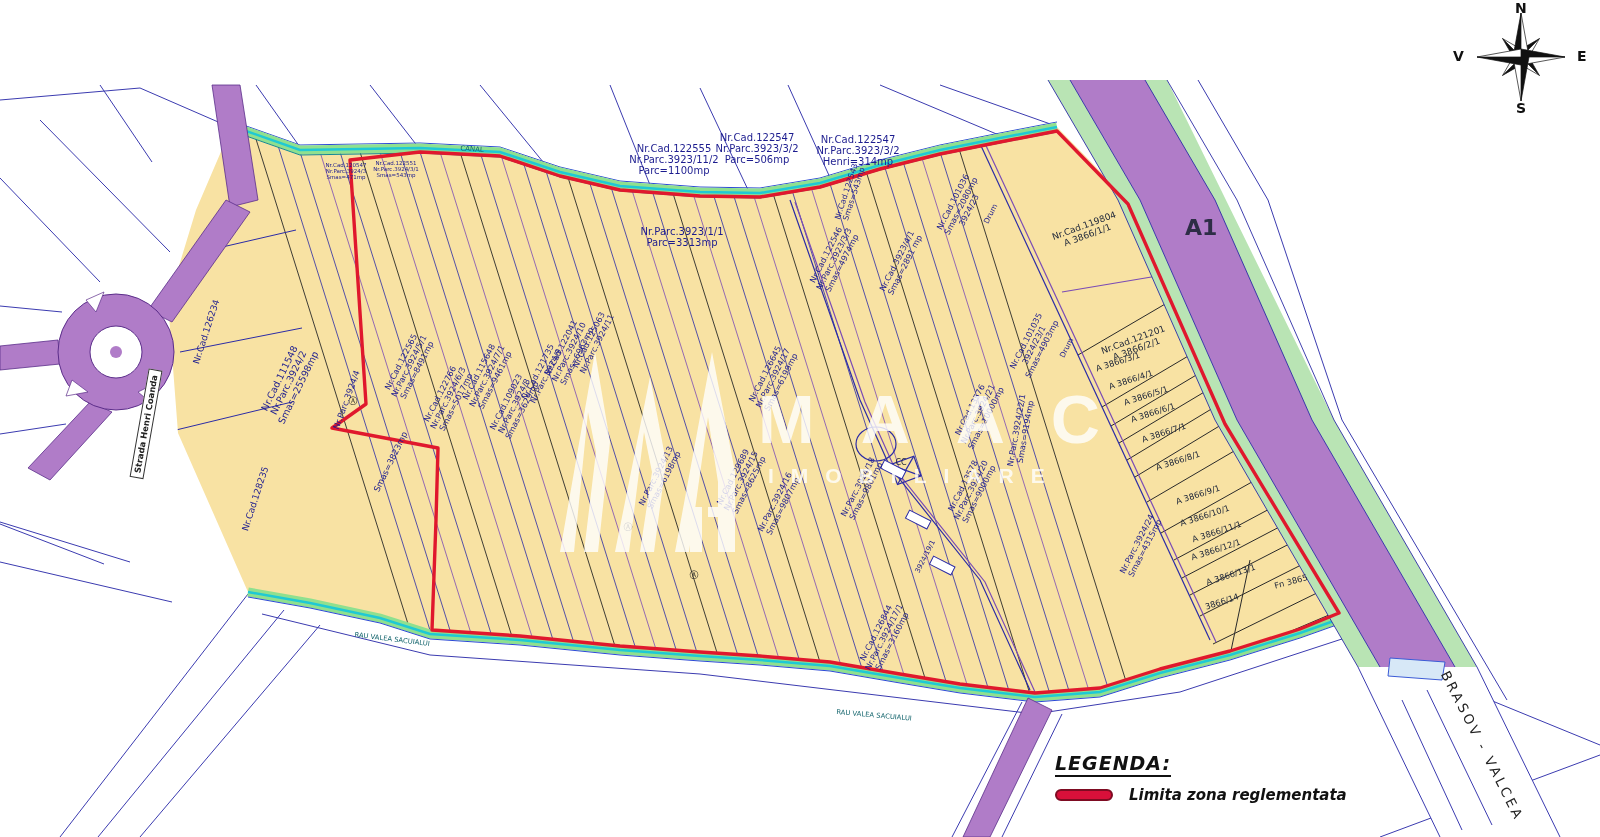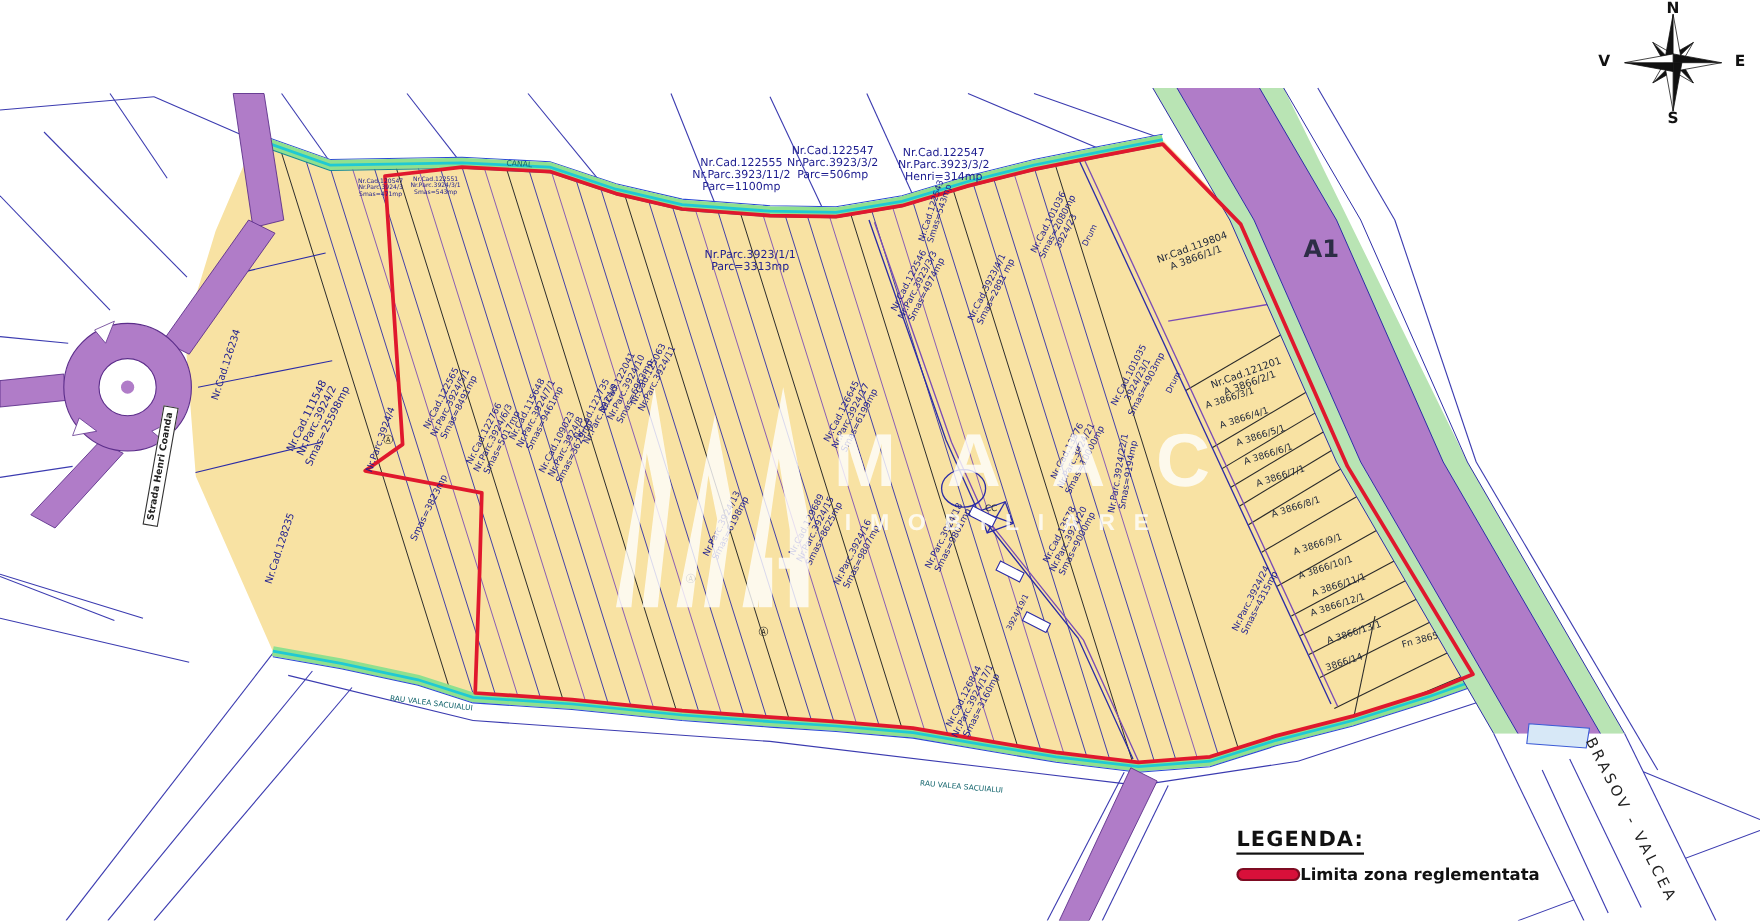--- a/index.html
+++ b/index.html
@@ -11,27 +11,27 @@
           color:#1c1c8f;font-family:"DejaVu Sans",sans-serif;}
   .plabel div{white-space:nowrap;}
   
   .compass{position:absolute;left:1445px;top:0px;width:150px;height:118px;}
   .compass .dir{position:absolute;font-weight:bold;font-size:14px;color:#111;}
   .compass .n{left:70px;top:0px;}
   .compass .s{left:71px;top:100px;}
   .compass .e{left:132px;top:48px;}
   .compass .w{left:8px;top:48px;}
   
-  .legend{position:absolute;left:1124px;top:752px;}
+  .legend{position:absolute;left:1055px;top:752px;font-style:italic;}
   .legend-title{font-size:19px;font-weight:bold;color:#111;letter-spacing:1px;
                 border-bottom:2.5px solid #111;display:inline-block;padding-bottom:1px;}
   .legend-row{display:flex;align-items:center;margin-top:9px;}
   .legend-swatch{width:58px;height:12px;border-radius:6px;background:#d8103a;
                  border:2px solid #7e0b22;box-sizing:border-box;}
-  .legend-label{margin-left:0;font-size:15px;font-weight:bold;color:#111;}
+  .legend-label{margin-left:16px;font-size:15px;font-weight:bold;color:#111;}
   
   .watermark{position:absolute;left:540px;top:322px;width:500px;height:250px;
              pointer-events:none;opacity:.8;}
   .wm-brand{position:absolute;left:218px;top:58px;font-size:68px;font-weight:bold;
             color:#ffffff;letter-spacing:46px;font-family:"Liberation Sans",sans-serif;}
   .wm-sub{position:absolute;left:228px;top:142px;font-size:21px;font-weight:bold;
           color:#ffffff;letter-spacing:17px;font-family:"Liberation Sans",sans-serif;}
   
   .a1-label{position:absolute;left:1185px;top:215px;font-size:22px;font-weight:bold;
             color:#2d2d46;}

